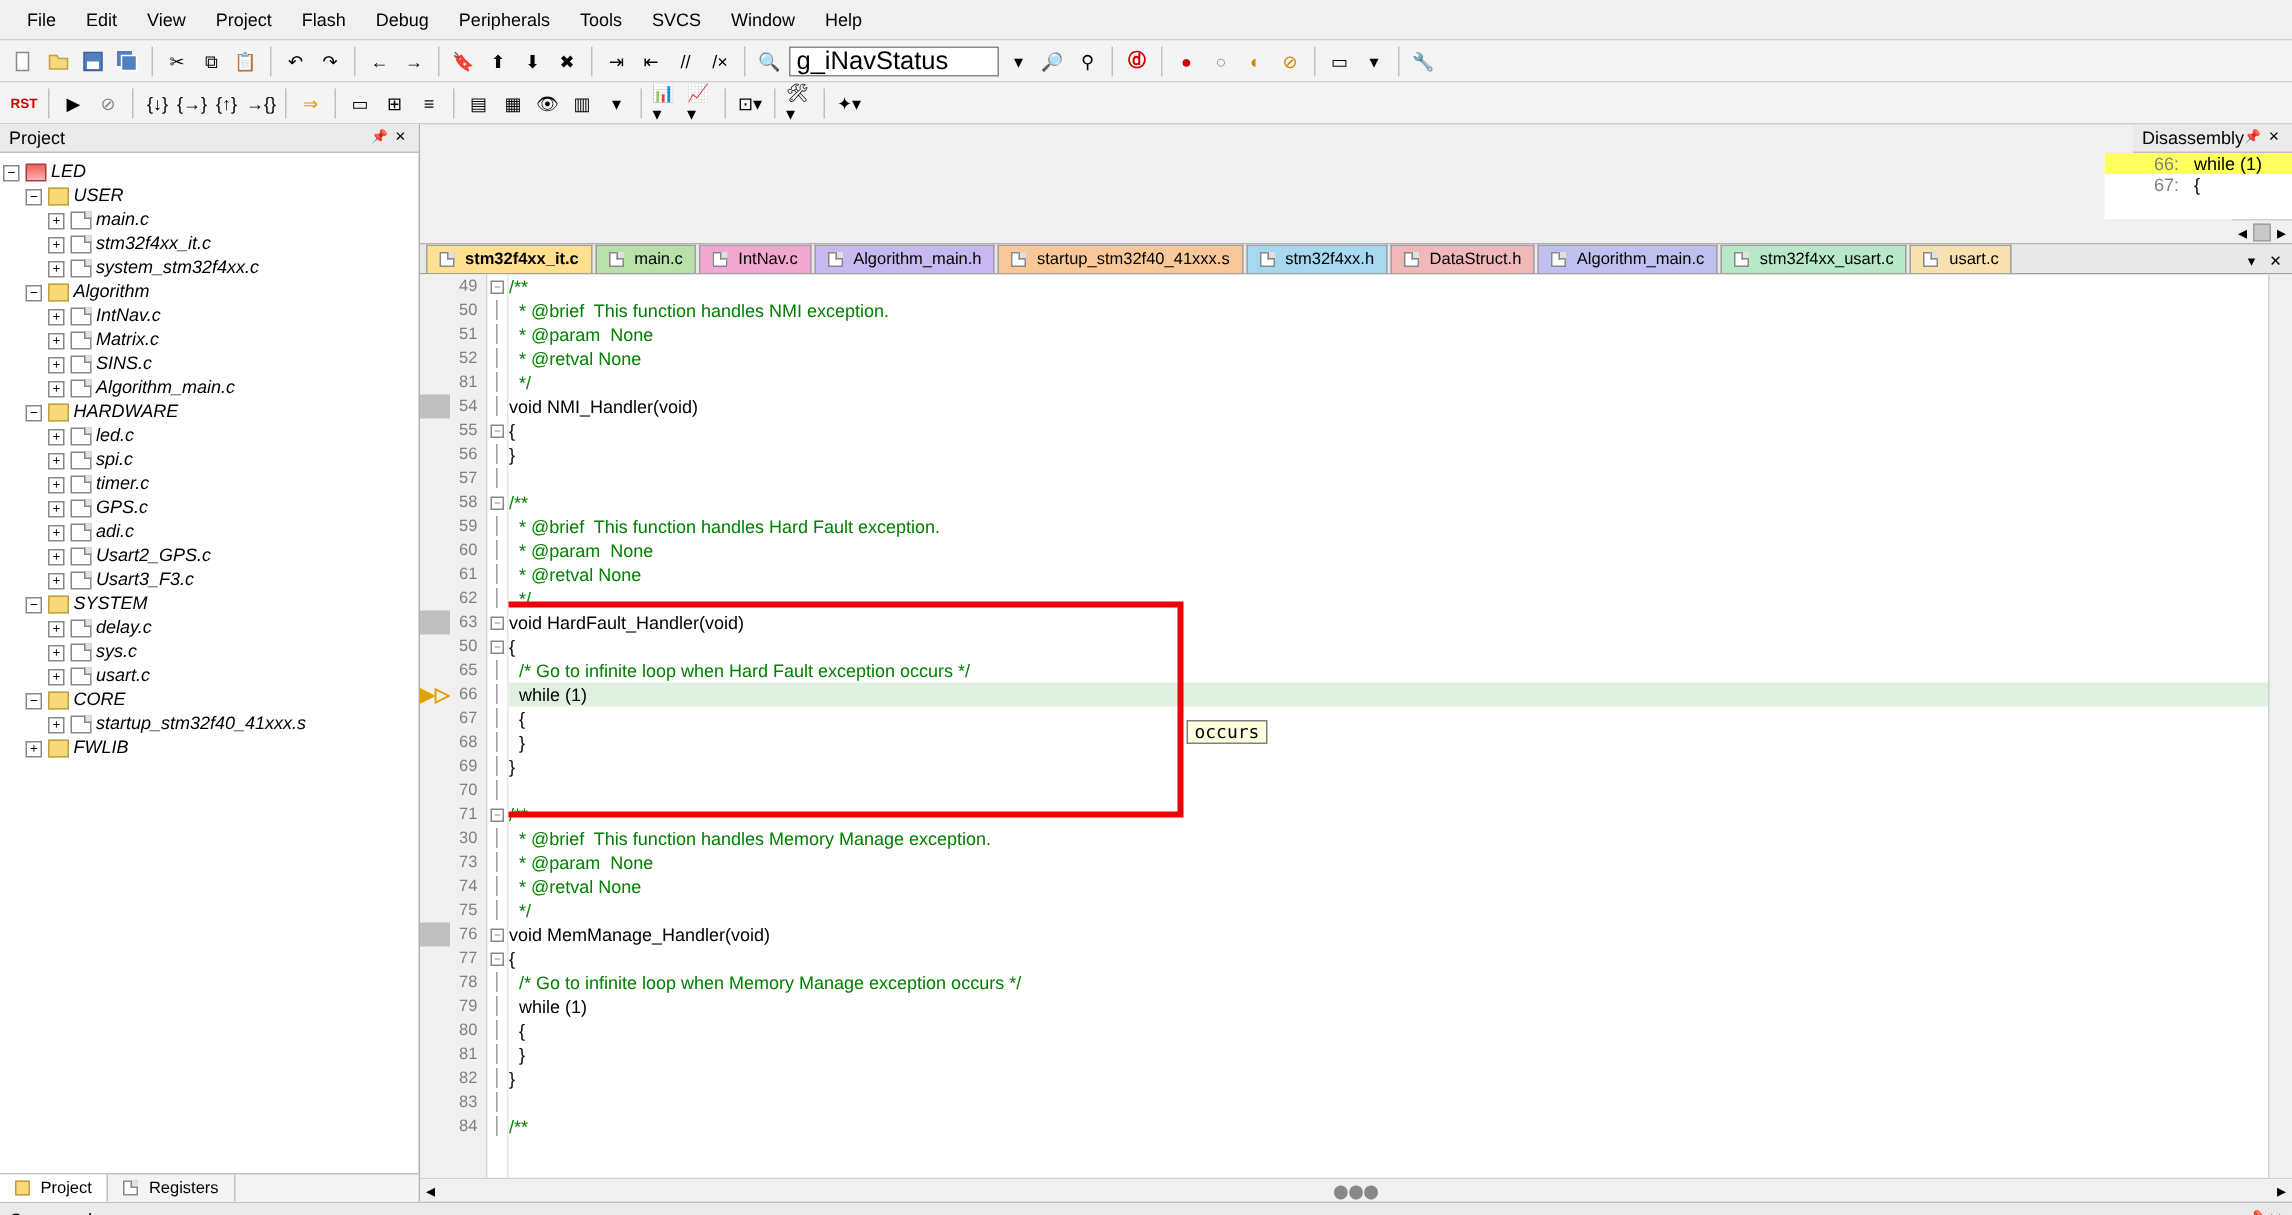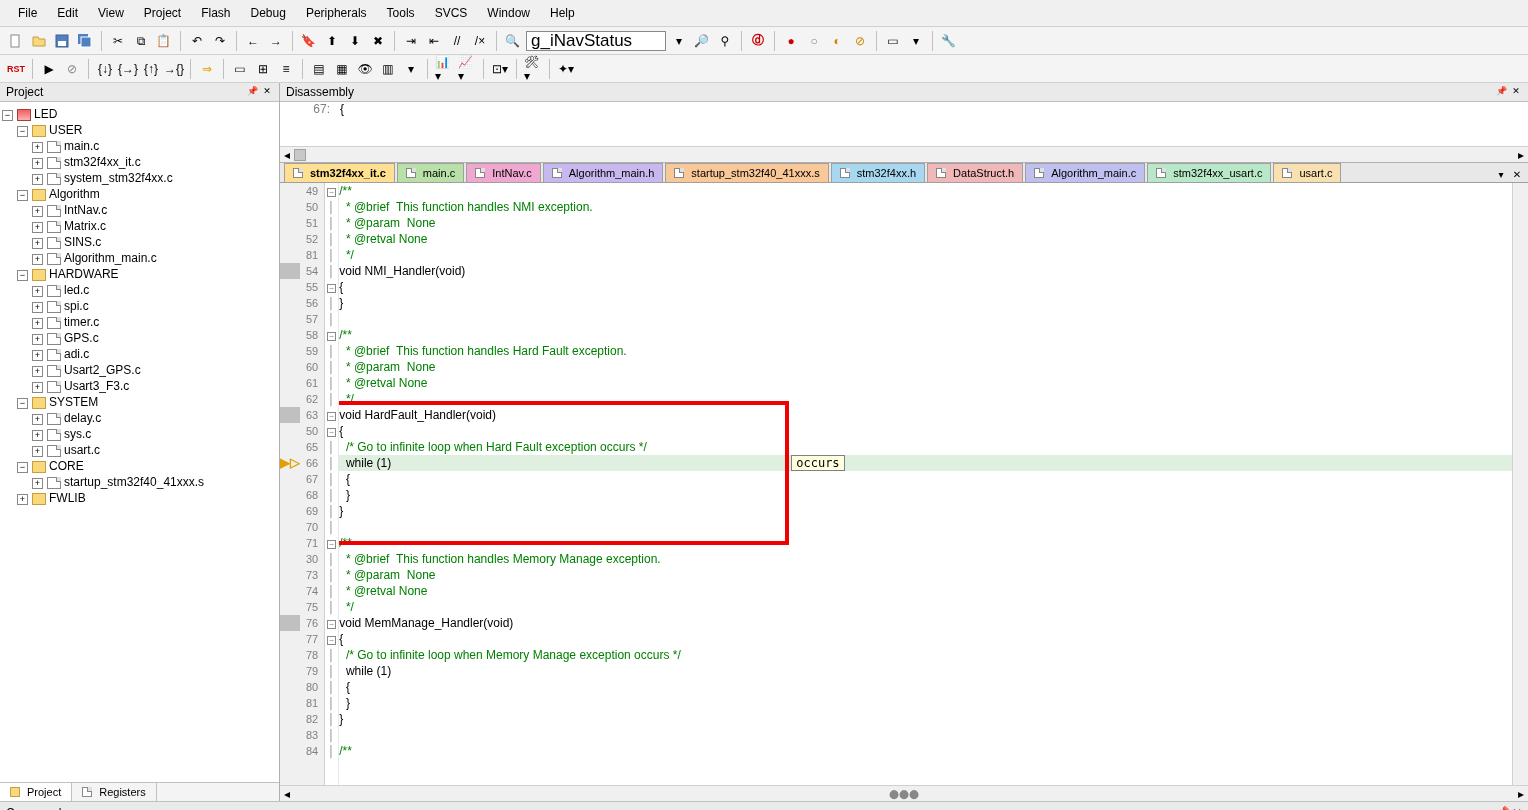--- a/index.html
+++ b/index.html
@@ -15,37 +15,37 @@
 .tinput { height: 20px; border: 1px solid #888; padding: 0 4px; font-size: 17px; background: #fff; }
 
 .main { display: flex; height: calc(100% - 92px); }
 
 .left { width: 280px; display: flex; flex-direction: column; border-right: 1px solid #b0b0b0; background: #fff; }
 .pane-title { background: #eaeaea; padding: 2px 6px; font-size: 11px; border-bottom: 1px solid #c0c0c0; display: flex; justify-content: space-between; align-items: center; }
 .pane-title .icons { display: flex; gap: 2px; }
 .pane-title .icons span { width: 12px; height: 12px; font-size: 9px; cursor: pointer; text-align: center; }
 
 .tree { flex: 1; overflow: auto; padding: 4px 2px; font-size: 12px; }
-.tree-node { white-space: nowrap; padding: 1px 0; }
+.tree-node { white-space: nowrap; padding: 1px 0; font-style: italic; }
 .tree-node .tog { display: inline-block; width: 11px; height: 11px; border: 1px solid #888; text-align: center; line-height: 9px; font-size: 9px; margin-right: 4px; cursor: pointer; background: #fff; }
 .tree-node .sp { display: inline-block; width: 15px; }
 .tree-node .dsp { display: inline-block; width: 30px; }
 .fico { display: inline-block; width: 14px; height: 12px; margin-right: 3px; vertical-align: middle; }
 .fico.folder { background: #f8d878; border: 1px solid #c0a040; }
 .fico.cfile { background: #fff; border: 1px solid #888; position: relative; }
 .fico.cfile::after { content: ""; position: absolute; right: -1px; top: -1px; width: 4px; height: 4px; background: #e0e0e0; border-left: 1px solid #888; border-bottom: 1px solid #888; }
 .fico.prj { background: linear-gradient(#f06060,#ffb0b0); border: 1px solid #a04040; }
 
 .bottom-tabs { display: flex; border-top: 1px solid #c0c0c0; background: #f4f4f4; }
 .bottom-tabs .btab { padding: 3px 10px; border-right: 1px solid #c0c0c0; font-size: 11px; cursor: pointer; display:flex; align-items:center; gap:4px;}
 .bottom-tabs .btab.active { background: #fff; }
 
 .right { flex: 1; display: flex; flex-direction: column; overflow: hidden; }
 
-.disasm { display: flex; flex-direction: column; border-bottom: 1px solid #b0b0b0; }
+.disasm { display: flex; flex-direction: column; border-bottom: 1px solid #b0b0b0; align-items: flex-end; }
 .disasm-body { background: #fff; font-family: Consolas, monospace; font-size: 12px; height: 44px; overflow: hidden; }
 .disasm-line { padding: 0 20px; white-space: pre; }
 .disasm-line.hl { background: #ffff60; }
 .disasm-line .ln { color: #808080; }
 
 .editor-tabs { display: flex; background: #e8e8e8; overflow: hidden; align-items: flex-end; border-bottom: 1px solid #a0a0a0; padding-left: 4px; }
 .etab { padding: 3px 8px; font-size: 11px; border: 1px solid #a0a0a0; border-bottom: none; margin-right: 2px; background: #d8d8d8; cursor: pointer; display: flex; align-items: center; gap: 4px; white-space: nowrap; }
 .etab.active { background: #fff; font-weight: bold; }
 .etab.c0 { background: #ffe090; }
 .etab.c1 { background: #b8e0a8; }
@@ -67,21 +67,21 @@
 .code { flex: 1; white-space: pre; overflow: hidden; position: relative; }
 .code-line { height: 16px; line-height: 16px; }
 .gutter-line, .marks-line, .fold-line { height: 16px; line-height: 16px; font-size: 11px; }
 .marks-line.bk { background: #c0c0c0; }
 .marks-line.cur { color: #e0a000; font-size: 13px; font-weight:bold; }
 .hlgr { background: #e0f0e0; }
 .kw { color: #000000; }
 .cm { color: #008000; }
 
 .redbox { position: absolute; border: 4px solid #f00000; pointer-events: none; }
-.tooltip { position: absolute; background: #ffffe0; border: 1px solid #808080; padding: 0 4px; font-size: 12px; font-family: Consolas, monospace; }
+.tooltip { position: absolute; background: #ffffe0; border: 1px solid #808080; padding: 0 4px; font-size: 12px; font-family: Consolas, monospace; margin-top: 25px; }
 
 .cmdbar { height: 22px; background: #eaeaea; border-top: 1px solid #c0c0c0; padding: 2px 6px; font-size: 11px; display:flex; justify-content:space-between; align-items:center;}
 .cmdbar .icons { display:flex; gap:2px;}
 .fold-line .fb { display:inline-block; width:9px; height:9px; border:1px solid #888; font-size:8px; line-height:7px; text-align:center; }
 </style>
 </head>
 <body>
 
 <div class="menubar" id="menubar">
     <span>File</span>
@@ -239,20 +239,21 @@
   <div class="right">
     <div class="disasm">
       <div class="pane-title">
         <span>Disassembly</span>
         <span class="icons">
             <span>📌</span>
             <span>✕</span>
           </span>
       </div>
       <div class="disasm-body" id="disasm">
+          <div class="disasm-line hl">    <span class="ln">66:</span>   while (1)</div>
           <div class="disasm-line ">    <span class="ln">67:</span>   {</div>
         </div>
       <div style="height:16px;background:#f0f0f0;border-top:1px solid #d0d0d0;display:flex;align-items:center">
         <span style="width:14px;text-align:center;cursor:pointer">◂</span>
         <span style="width:12px;height:12px;background:#c8c8c8;border:1px solid #a0a0a0"></span>
         <span style="flex:1"></span>
         <span style="width:14px;text-align:center;cursor:pointer">▸</span>
       </div>
     </div>
 

